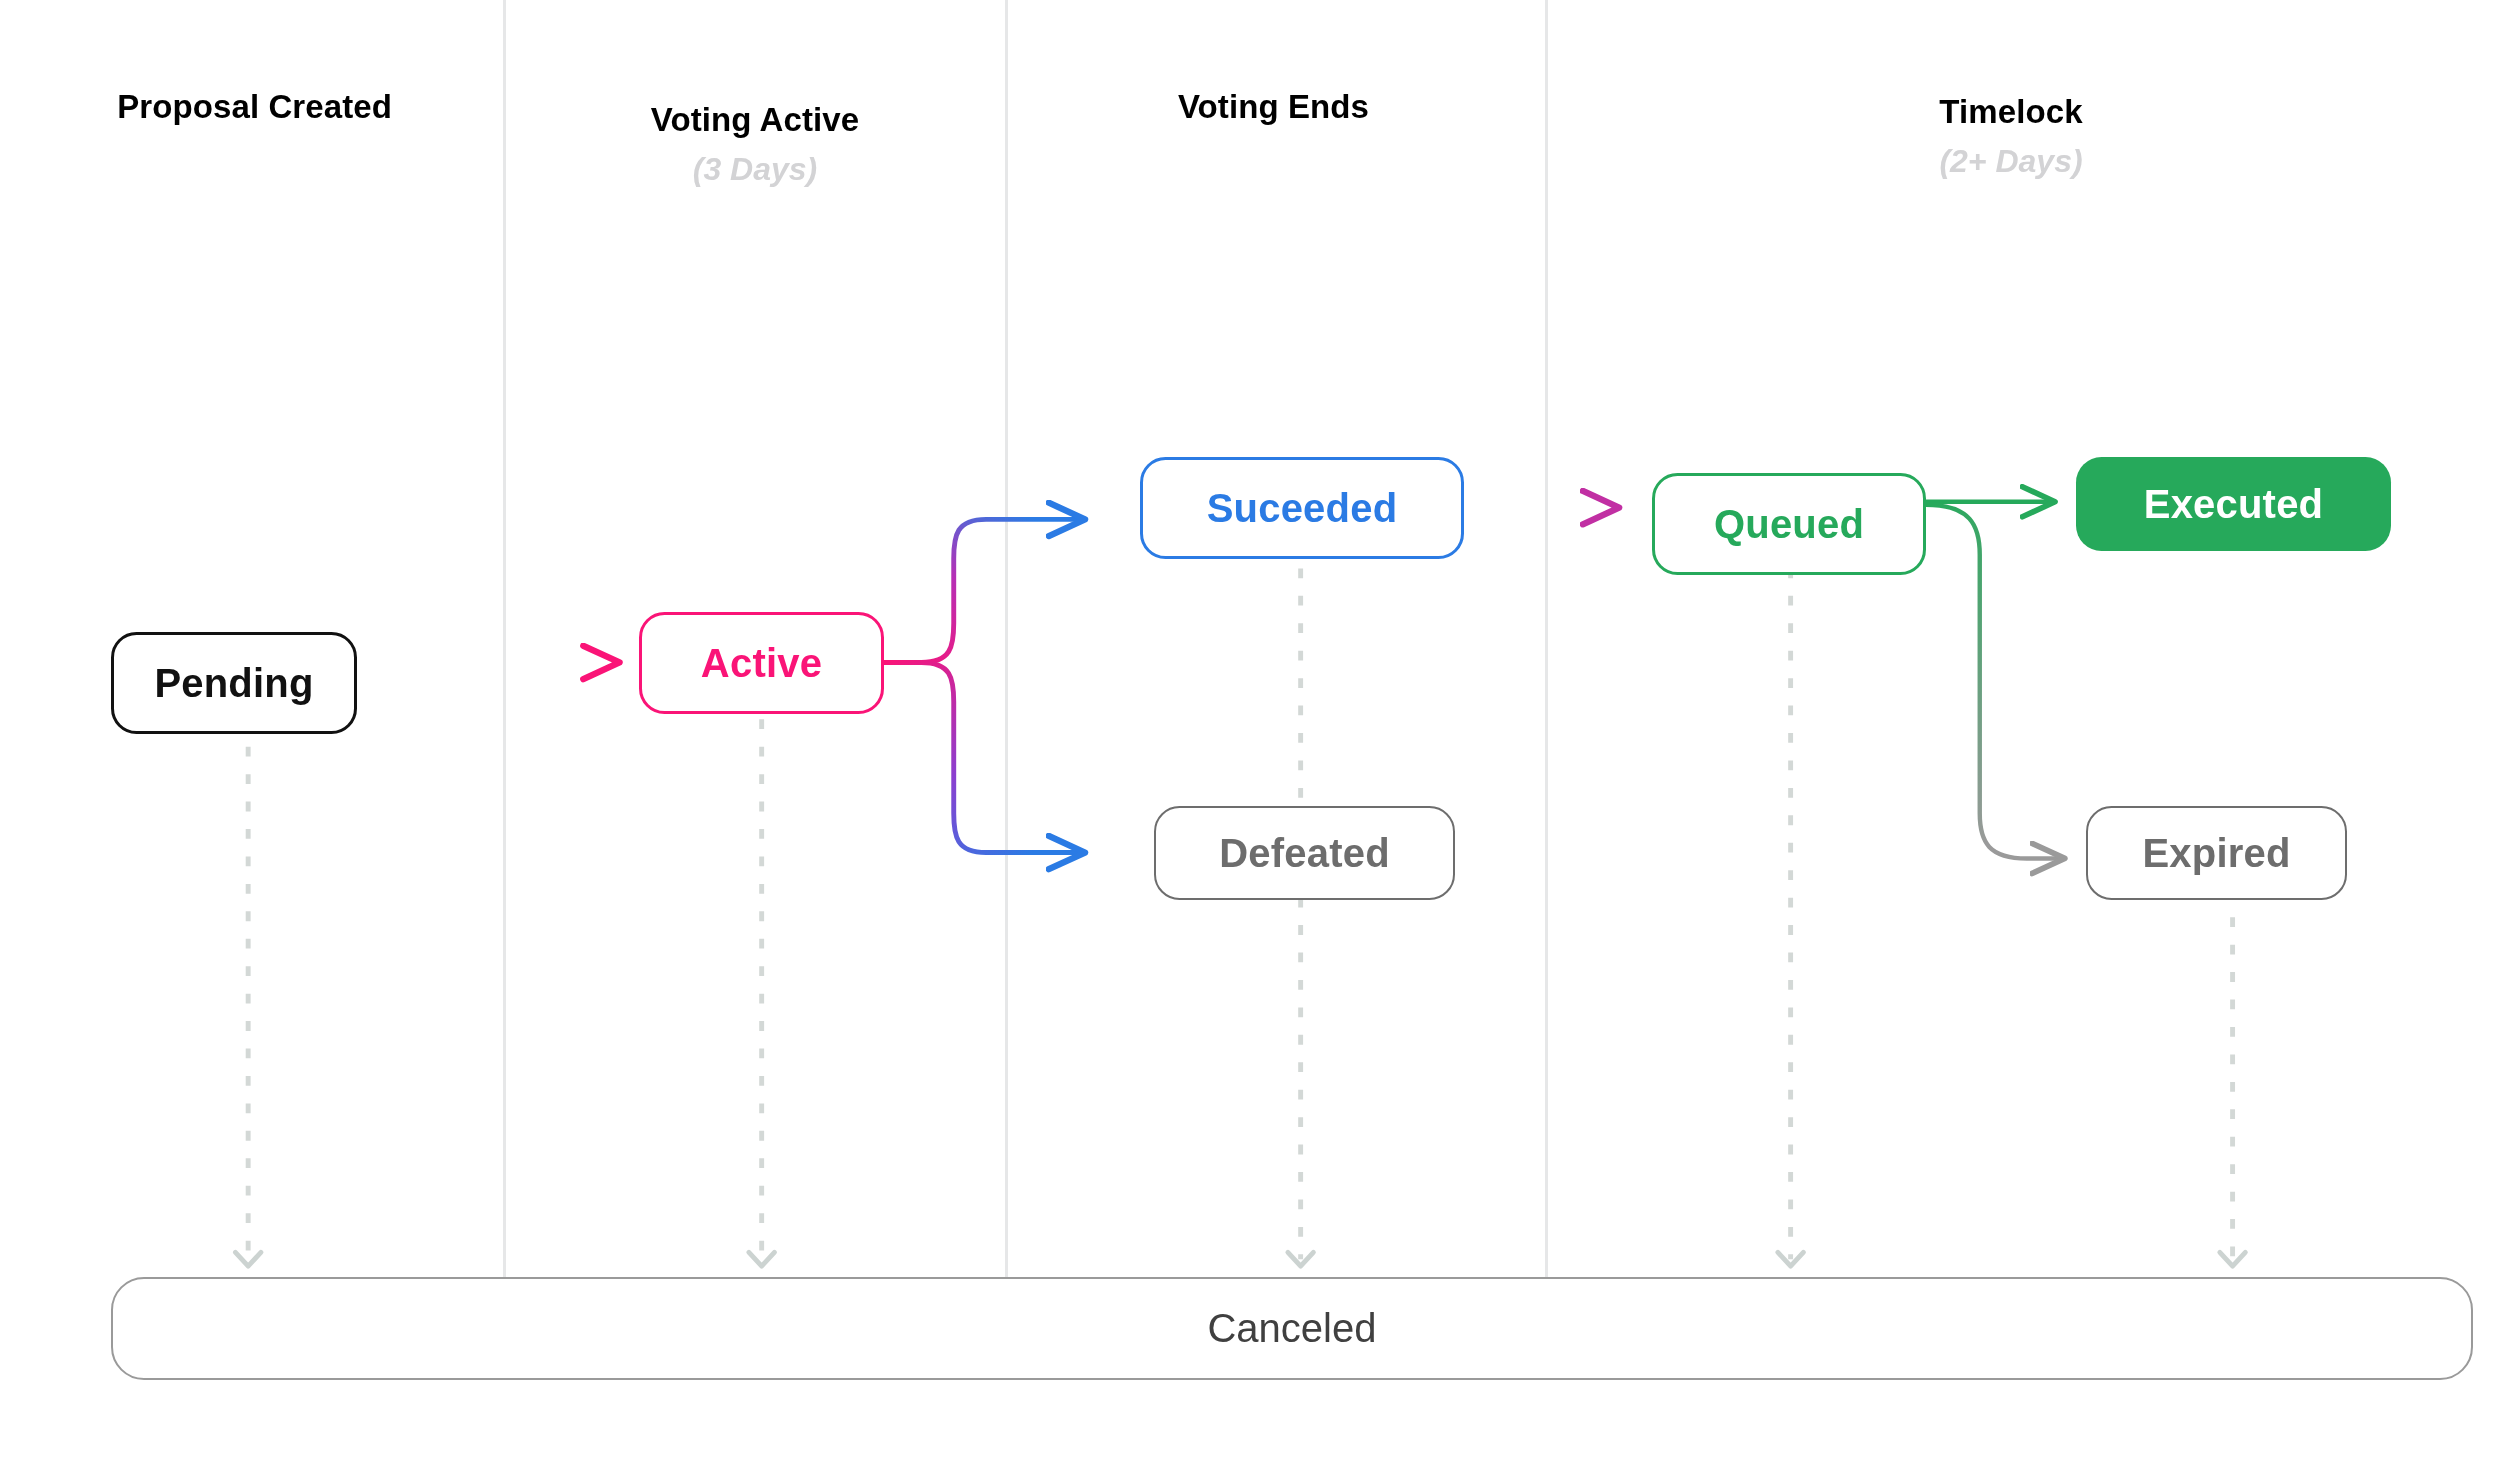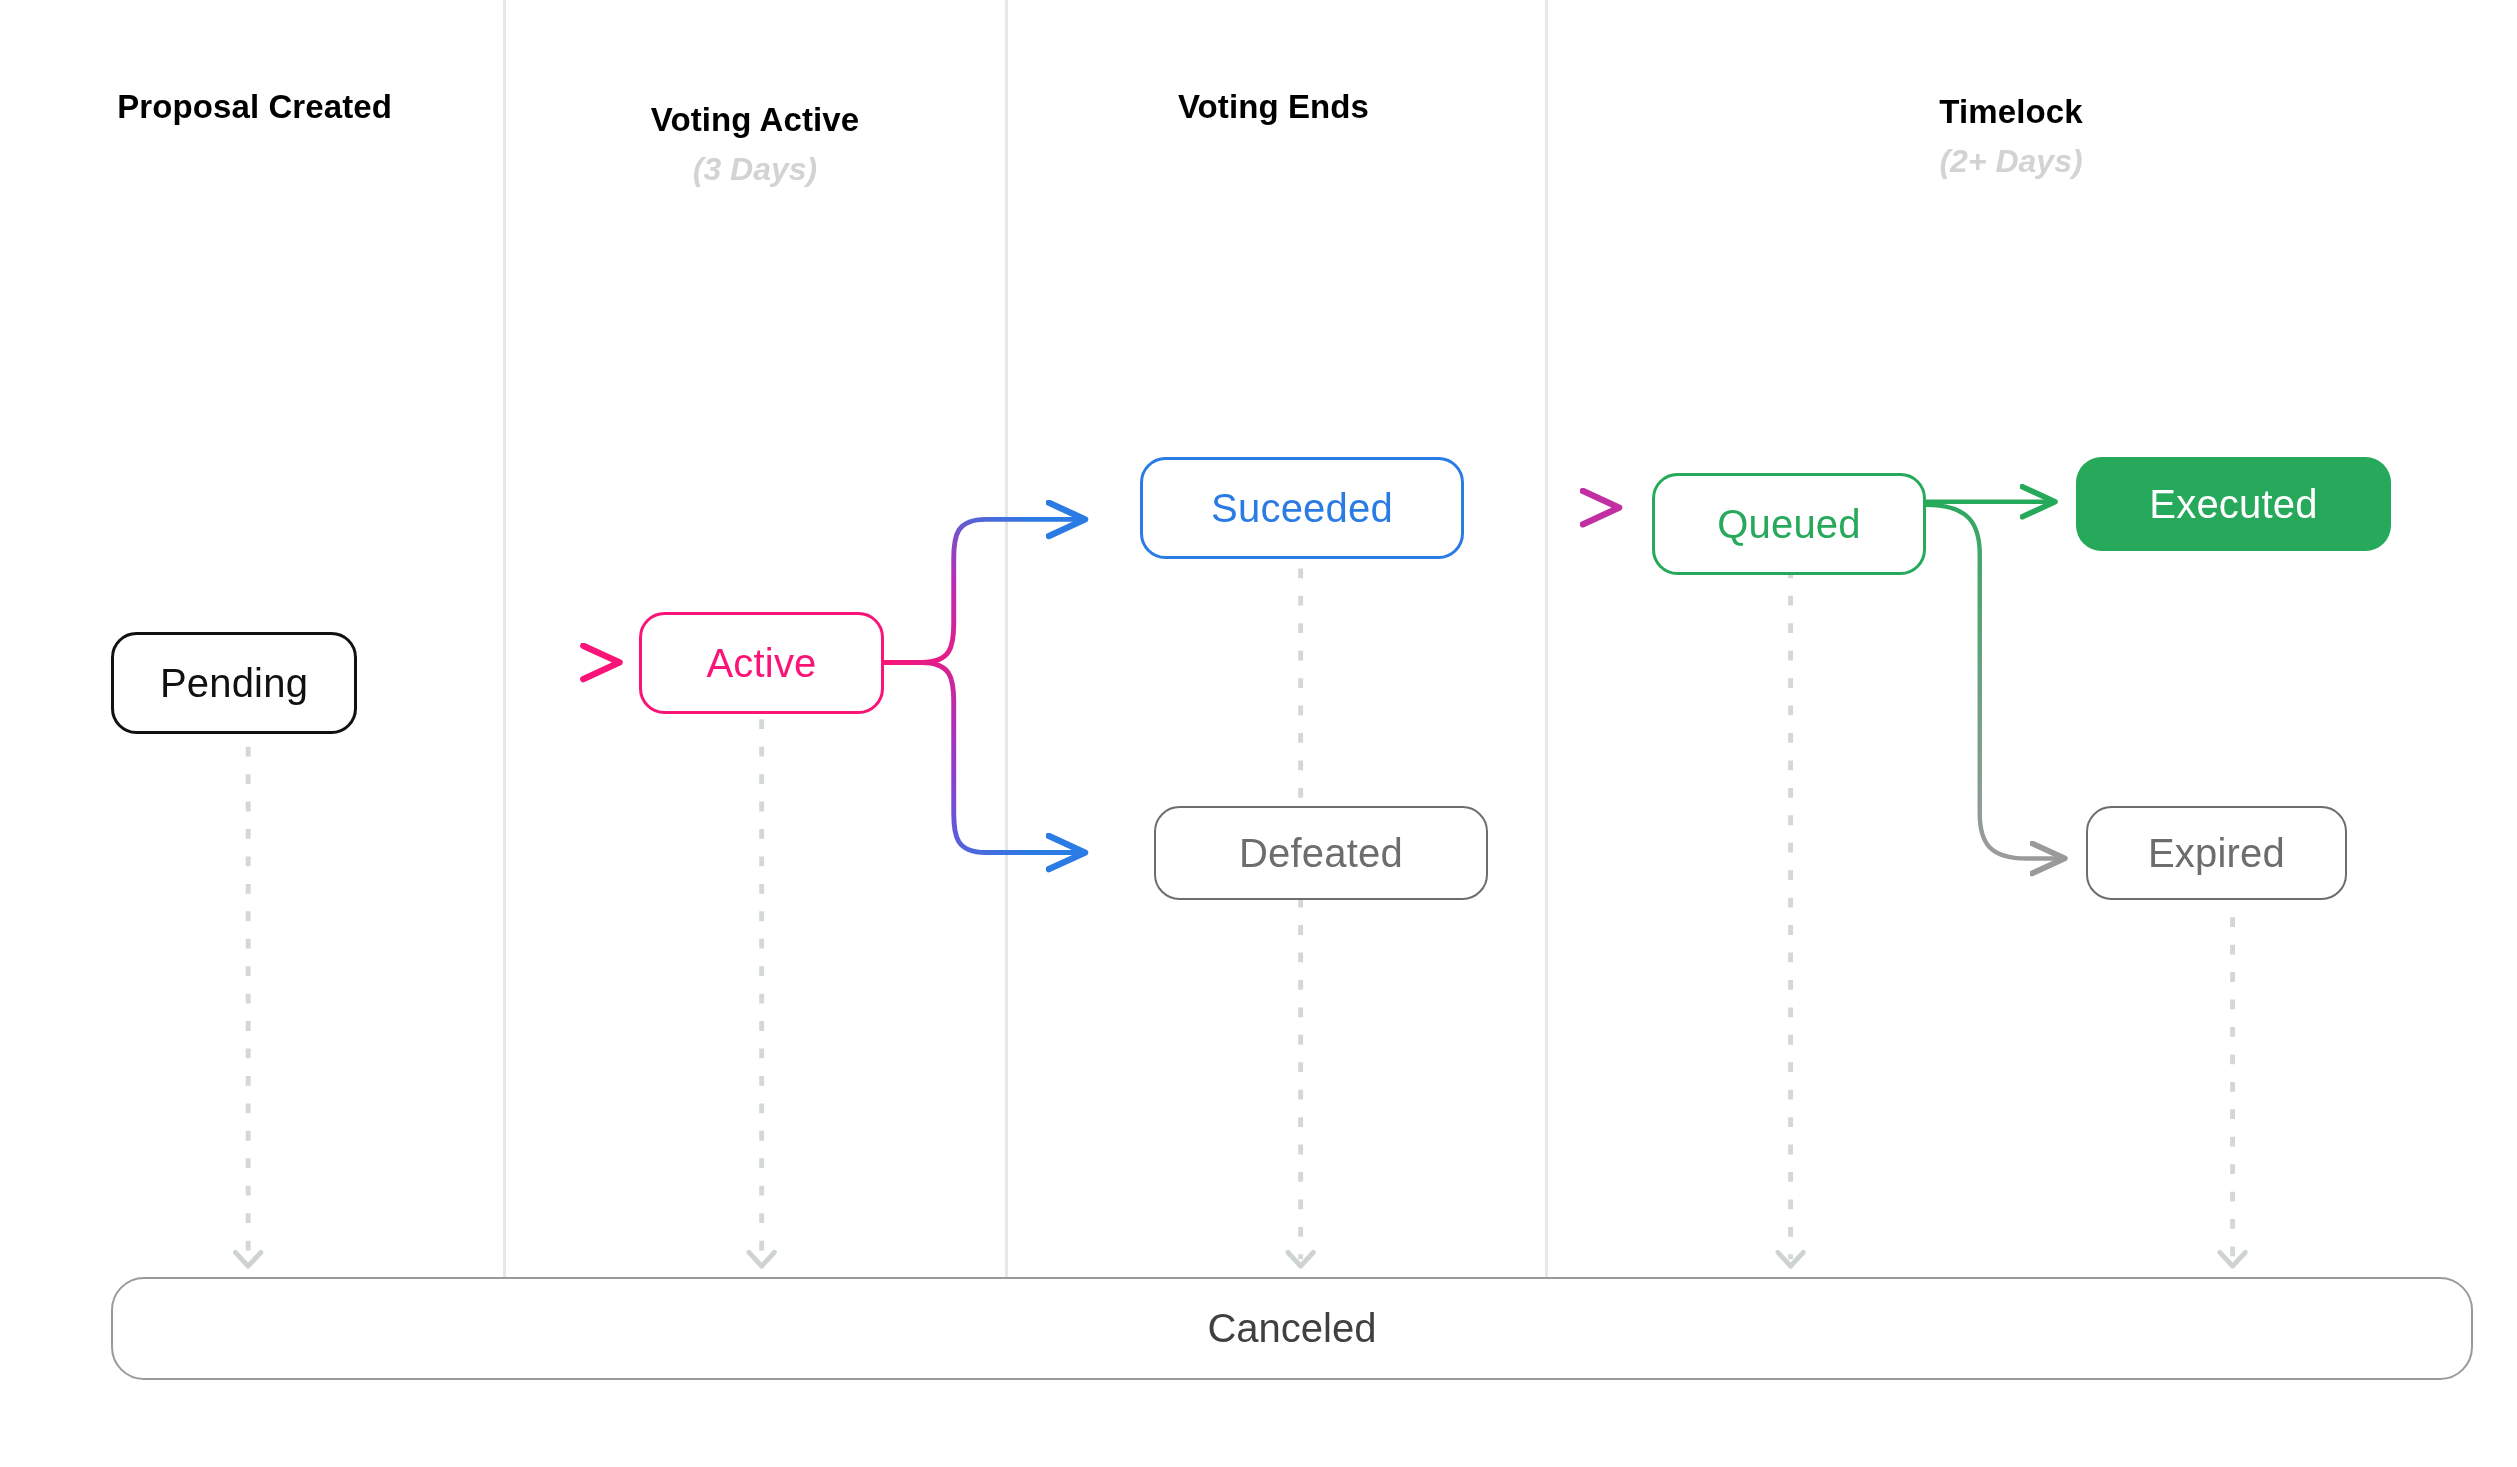--- a/index.html
+++ b/index.html
@@ -48,21 +48,21 @@
   
   .node {
     position: absolute;
     box-sizing: border-box;
     display: flex;
     align-items: center;
     justify-content: center;
     border-radius: 25.5px;
     background: #ffffff;
     font-size: 40px;
-    font-weight: 400;
+    font-weight: 700;
     white-space: nowrap;
     letter-spacing: 0.2px;
   }
   .node-pending  { border: 3.9px solid #111111; color: #111111; }
   .node-active   { border: 3.9px solid #fa1477; color: #fa1477; }
   .node-suceeded { border: 3.9px solid #2b7be4; color: #2b7be4; }
   .node-defeated { border: 2.9px solid #6d6d6d; color: #6d6d6d; }
   .node-queued   { border: 3.9px solid #26a95b; color: #26a95b; }
   .node-executed { border: none; background: #26a95b; color: #ffffff; }
   .node-expired  { border: 2.9px solid #6d6d6d; color: #6d6d6d; }
@@ -198,21 +198,21 @@
   </div>
 
   <div class="node node-active" style="left:639px; top:612px; width:245px; height:102px;">
     <span>Active</span>
   </div>
 
   <div class="node node-suceeded" style="left:1140px; top:457px; width:324px; height:102px;">
     <span>Suceeded</span>
   </div>
 
-  <div class="node node-defeated" style="left:1154px; top:806px; width:334px; height:94px;">
+  <div class="node node-defeated" style="left:1154px; top:806px; width:301px; height:94px;">
     <span>Defeated</span>
   </div>
 
   <div class="node node-queued" style="left:1652px; top:473px; width:274px; height:102px;">
     <span>Queued</span>
   </div>
 
   <div class="node node-executed" style="left:2076px; top:457px; width:315px; height:94px;">
     <span>Executed</span>
   </div>

